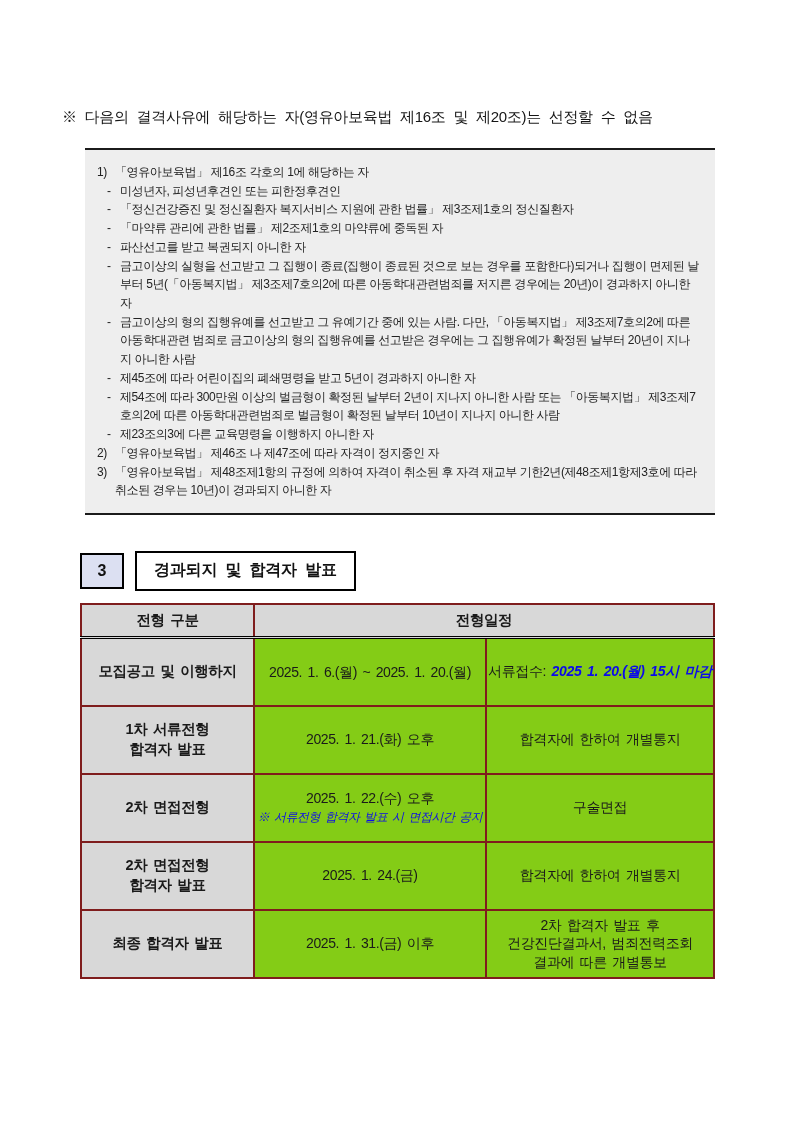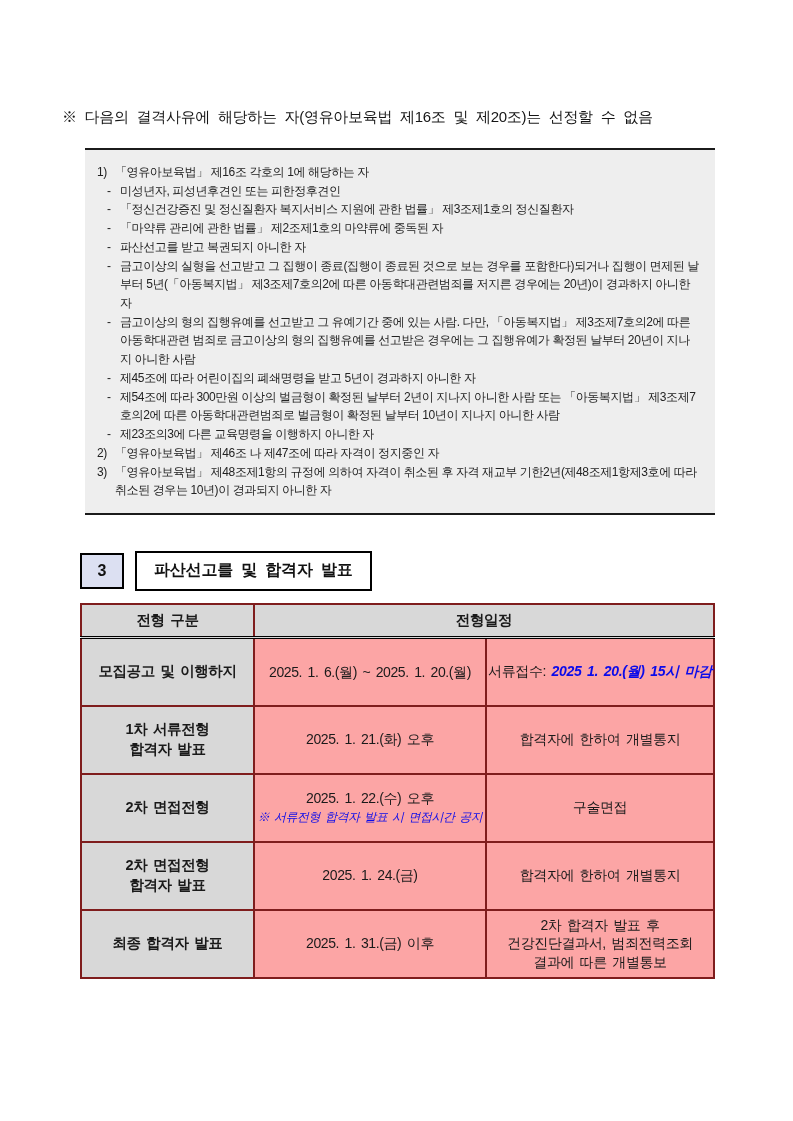--- a/index.html
+++ b/index.html
@@ -86,21 +86,21 @@
     letter-spacing: -0.4px;
     word-spacing: 2px;
   }
   table.schedule th {
     background: #d8d8d8;
     height: 34px;
     font-size: 14.5px;
     font-weight: bold;
     border-bottom: 3px double #000000;
   }
-  table.schedule td { height: 68px; font-size: 14px; background: #fca5a5; }
+  table.schedule td { height: 68px; font-size: 14px; background: #84cc16; }
   table.schedule td.cat {
     background: #d8d8d8;
     font-weight: bold;
     font-size: 14.5px;
     white-space: pre-line;
     line-height: 1.35;
   }
   .multiline { white-space: pre-line; line-height: 1.35; }
   .cell-note {
     font-size: 12px;
@@ -179,21 +179,21 @@
       <span class="t">「영유아보육법」 제46조 나 제47조에 따라 자격이 정지중인 자</span>
     </div>
     <div class="gb-item lv1">
       <span class="m">3)</span>
       <span class="t">「영유아보육법」 제48조제1항의 규정에 의하여 자격이 취소된 후 자격 재교부 기한2년(제48조제1항제3호에 따라 취소된 경우는 10년)이 경과되지 아니한 자</span>
     </div>
   </div>
 
   <div class="section-header">
     <div class="sec-badge">3</div>
-    <div class="sec-title">파산선고를 및 합격자 발표</div>
+    <div class="sec-title">경과되지 및 합격자 발표</div>
   </div>
 
   <table class="schedule">
     <colgroup>
         <col class="c1">
         <col class="c2">
         <col class="c3">
       </colgroup>
     <thead>
       <tr>

